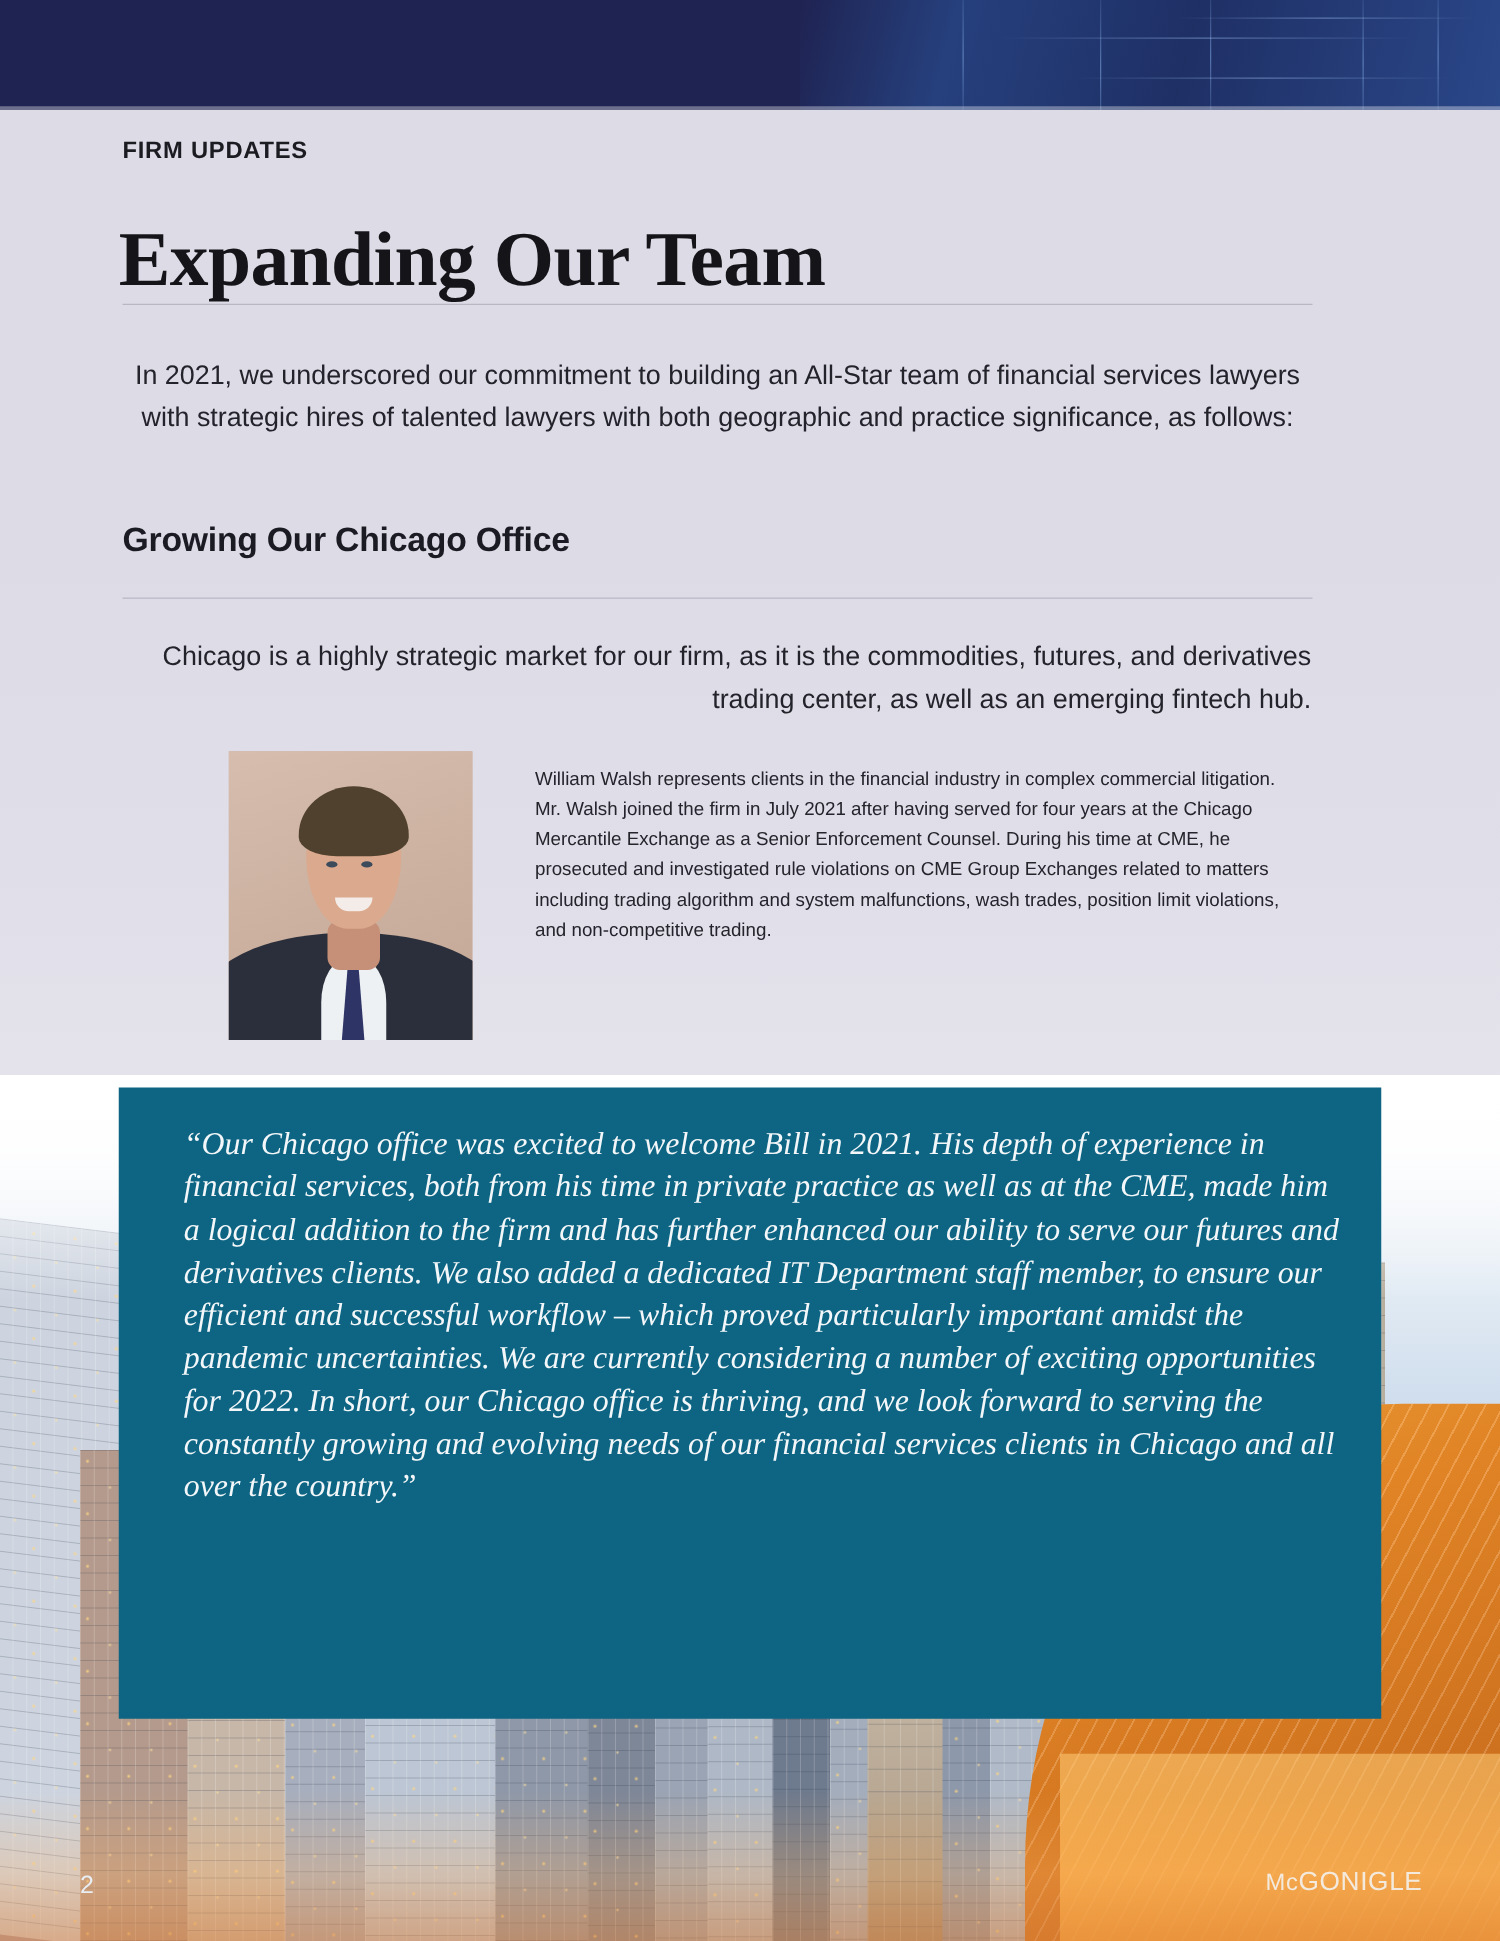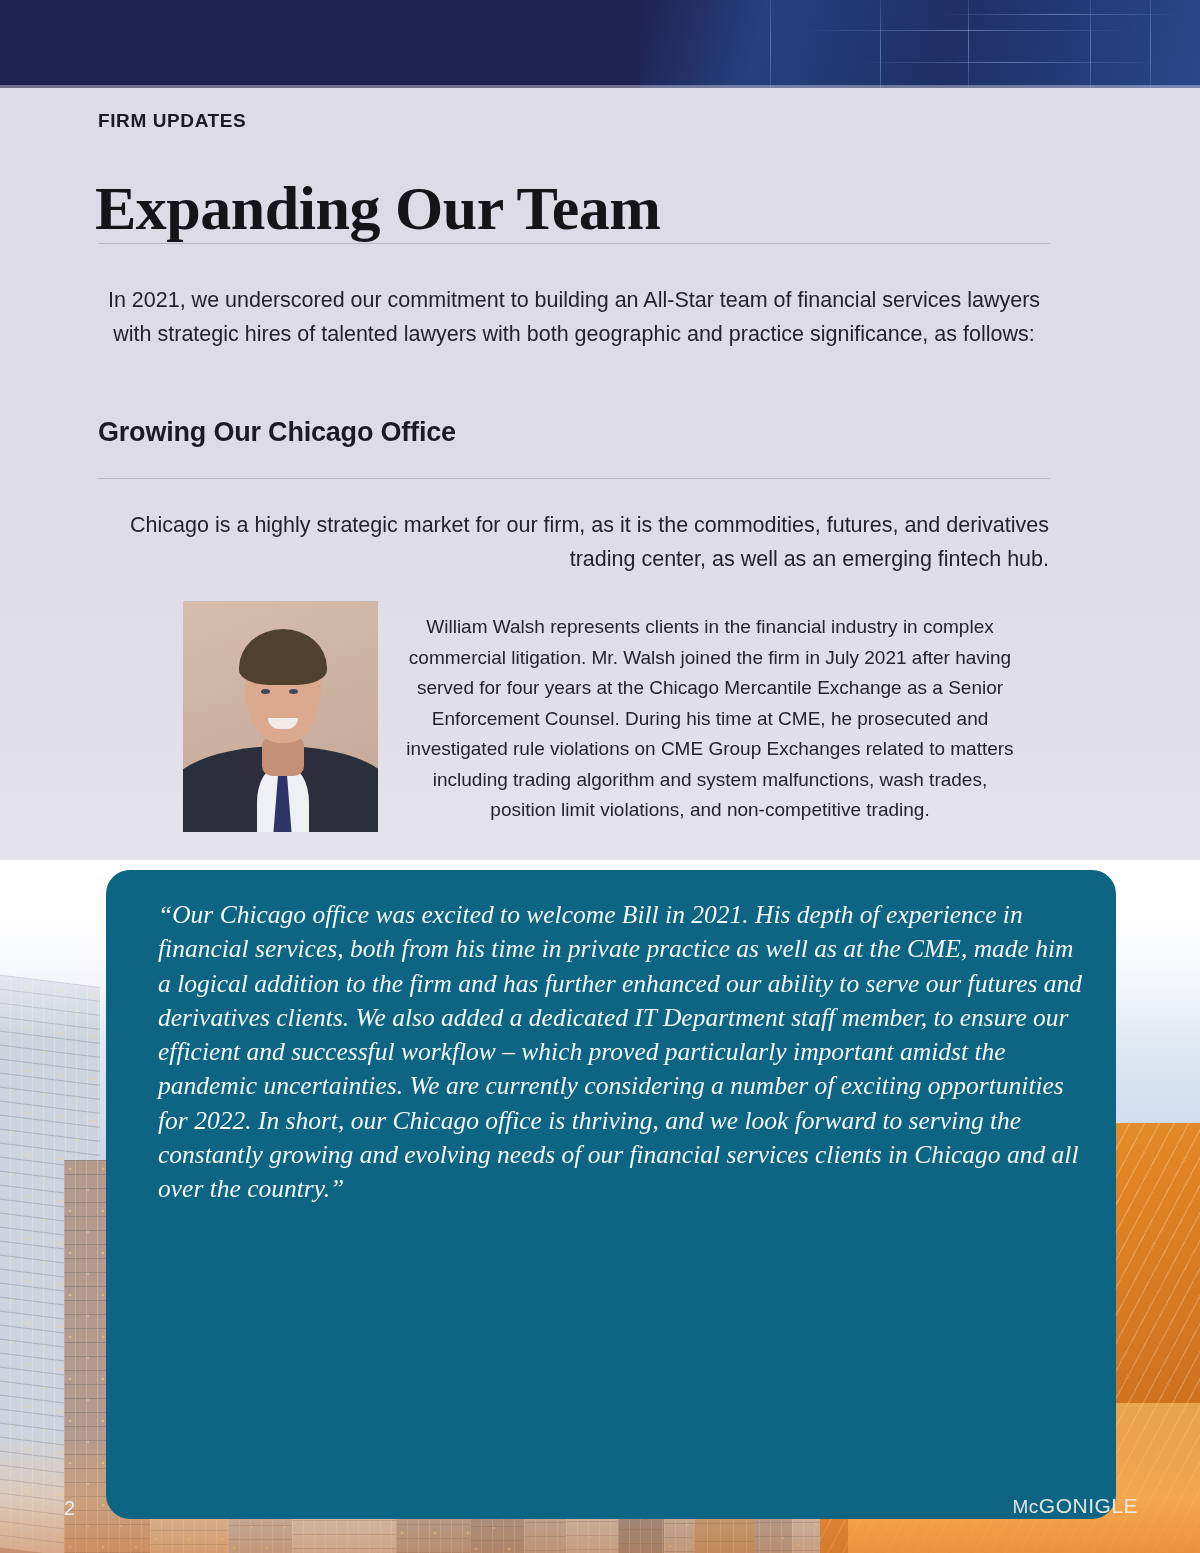--- a/index.html
+++ b/index.html
@@ -185,26 +185,25 @@
   .hs-smile {
     position: absolute;
     left: 85px; top: 117px;
     width: 30px; height: 11px;
     background: #f3ece8;
     border-radius: 0 0 16px 16px;
   }
 
   .bio {
     position: absolute;
-    left: 406px; top: 612px;
+    left: 428px; top: 612px;
     width: 608px;
-    font-size: 19px;
+    font-size: 15px;
     line-height: 1.61;
     color: #24242c;
-    text-align: center;
   }
 
   
   .cityscape {
     position: absolute;
     left: 0; top: 860px;
     width: 1200px; height: 693px;
     overflow: hidden;
   }
   .city-sky {
@@ -274,25 +273,24 @@
     bottom: 0;
     width: 0; height: 0;
     border-left: 15px solid transparent;
     border-right: 15px solid transparent;
     border-bottom: 46px solid #c6b7a2;
   }
 
   
   .quotebox {
     position: absolute;
-    left: 106px; top: 870px;
-    width: 1010px; height: 649px;
+    left: 95px; top: 870px;
+    width: 1010px; height: 505px;
     background: #0d6583;
     z-index: 60;
-    border-radius: 24px;
   }
   .quote-text {
     position: absolute;
     left: 52px; top: 28px;
     width: 925px;
     font-family: "Liberation Serif", serif;
     font-style: italic;
     font-size: 25.5px;
     line-height: 1.345;
     color: #f3f7f9;

